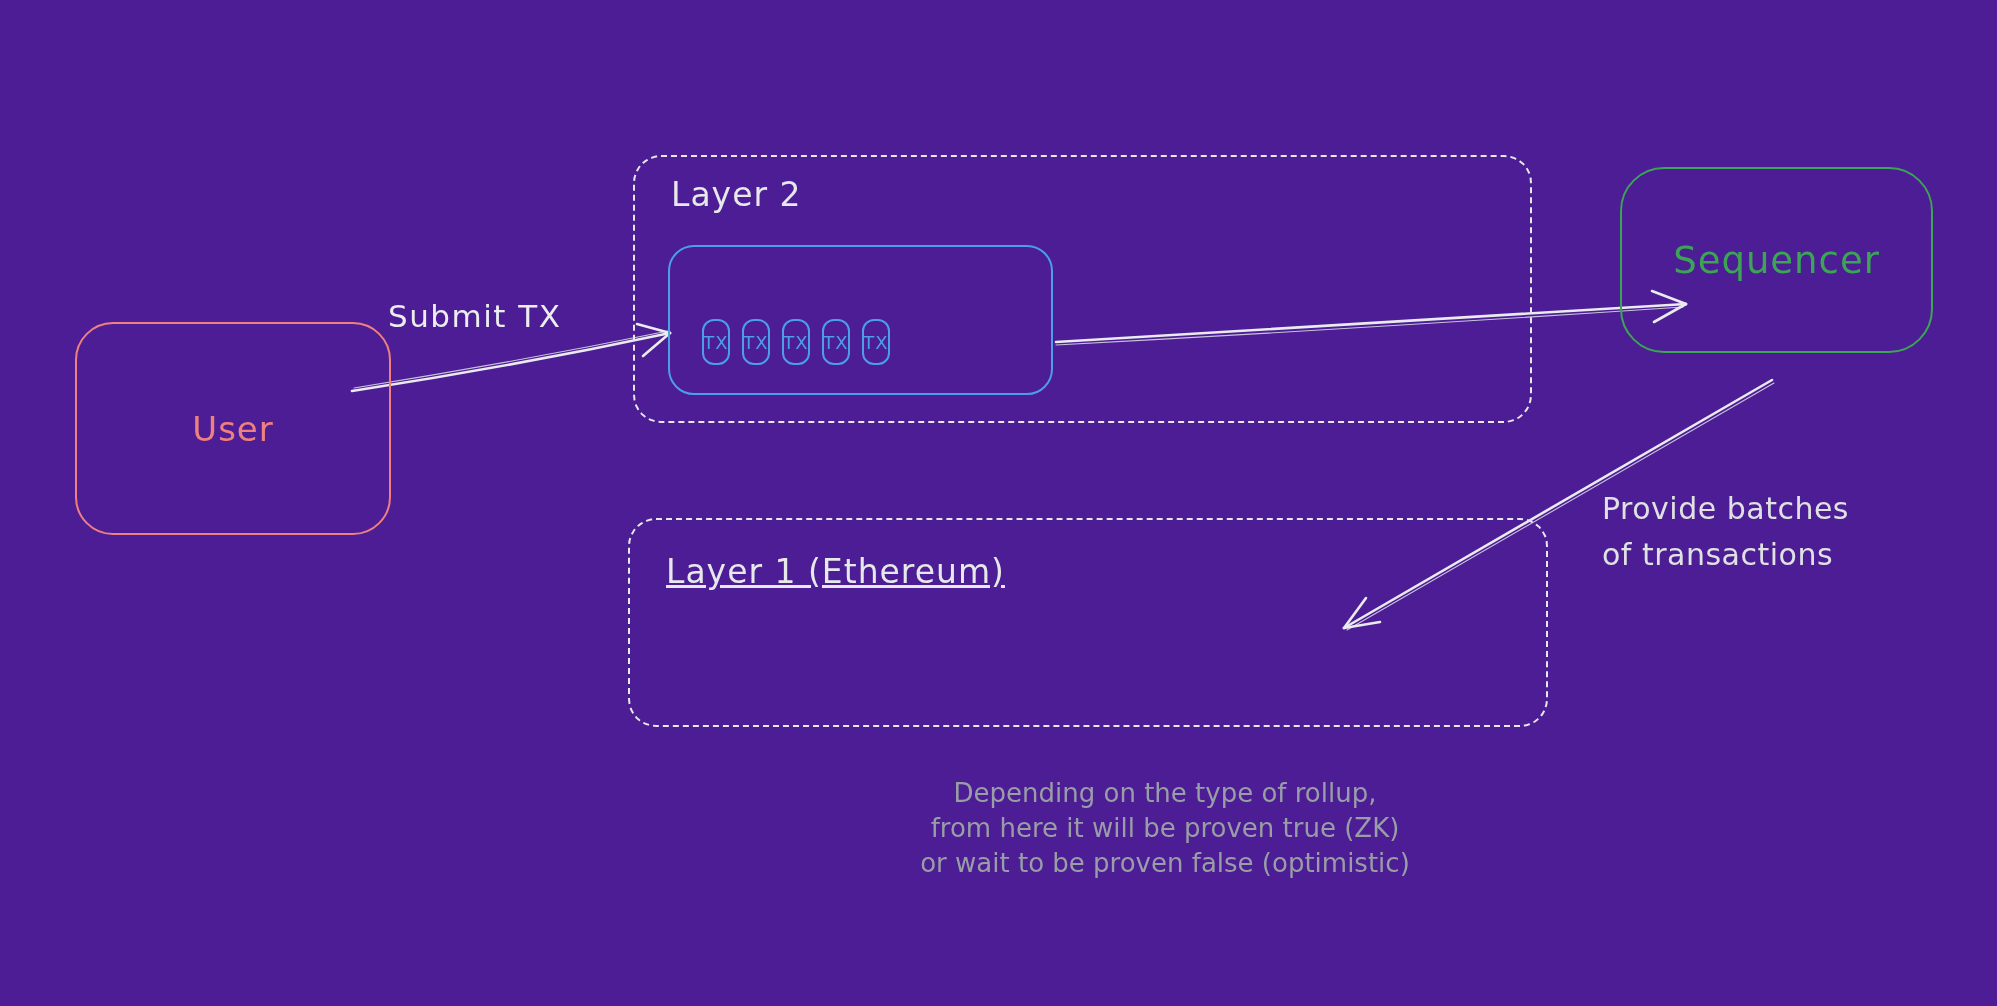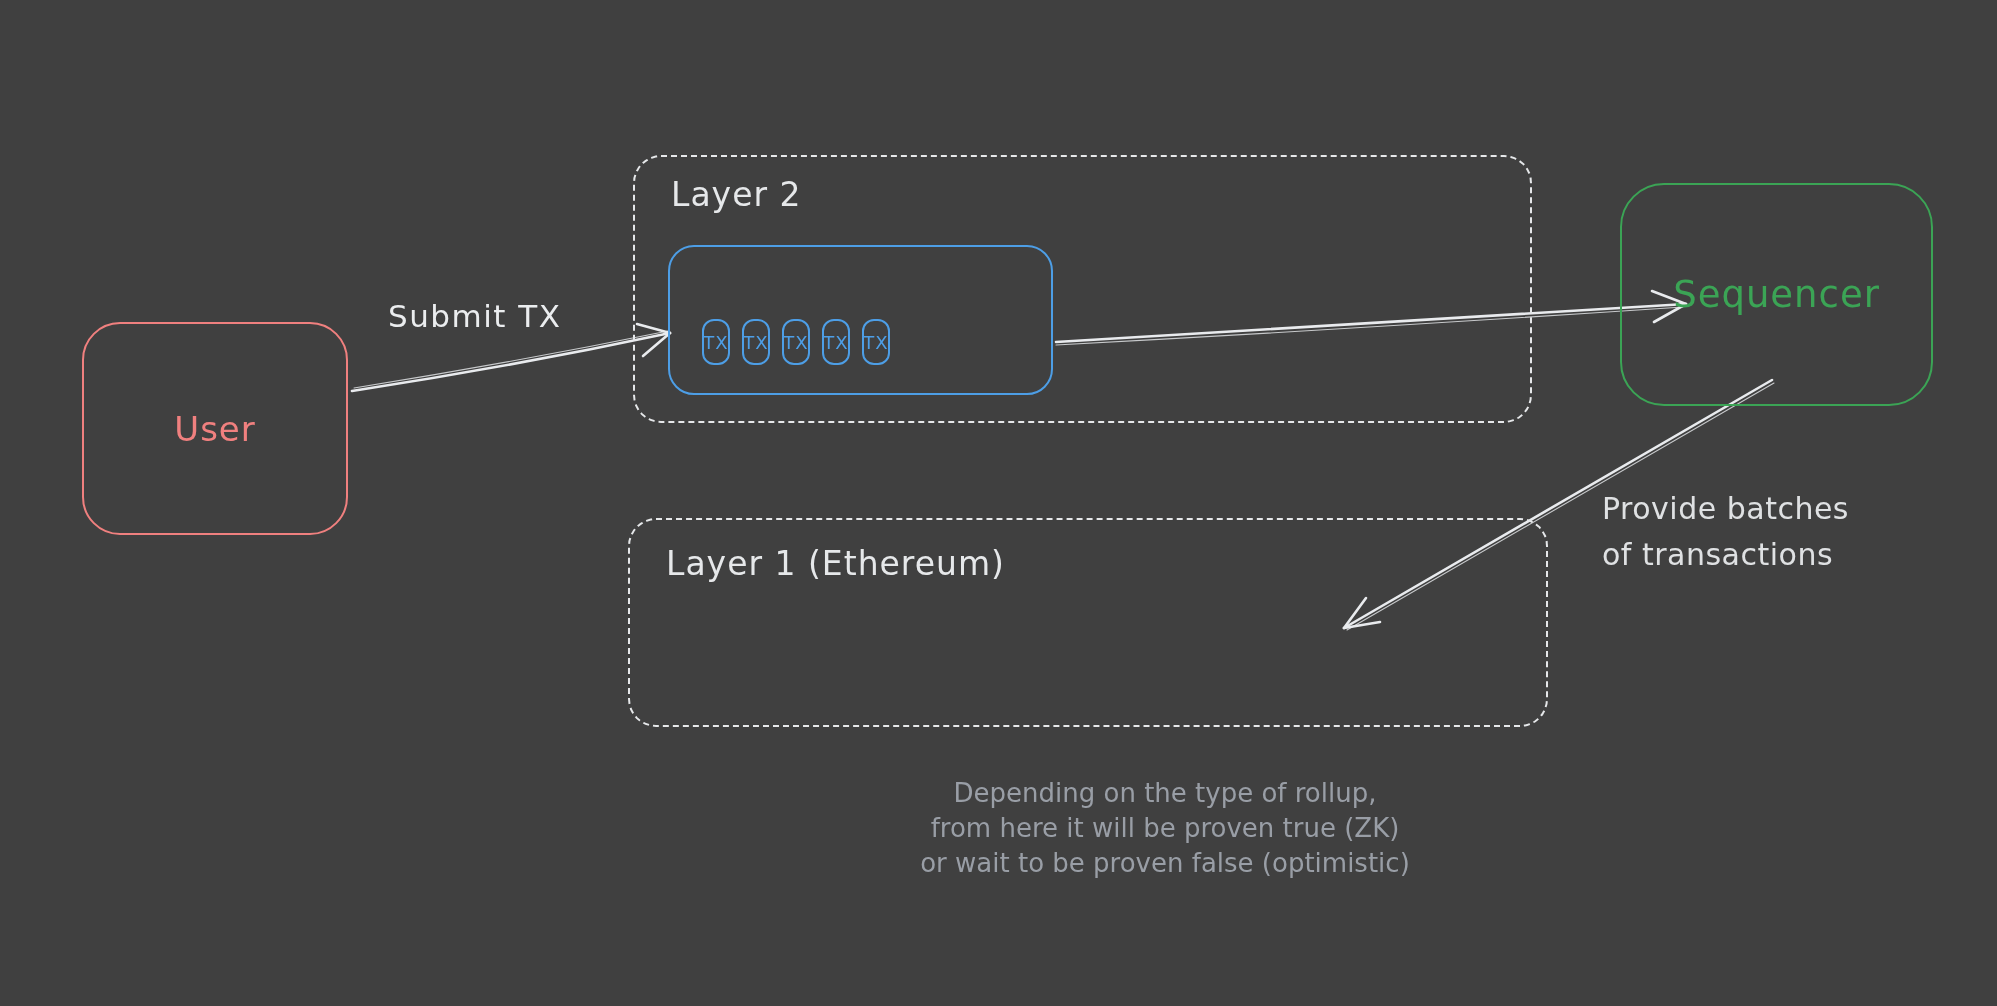--- a/index.html
+++ b/index.html
@@ -5,42 +5,42 @@
   html, body {
     margin: 0;
     padding: 0;
     background: #050505;
     font-family: "DejaVu Sans", sans-serif;
   }
   .stage {
     position: relative;
     width: 1997px;
     height: 1006px;
-    background: #404040;
+    background: #4c1d95;
     overflow: hidden;
   }
 
   
   .node {
     position: absolute;
     display: flex;
     align-items: center;
     justify-content: center;
     box-sizing: border-box;
     background: transparent;
   }
   .user-box {
-    left: 82px; top: 322px; width: 266px; height: 213px;
+    left: 75px; top: 322px; width: 316px; height: 213px;
     border: 2.6px solid #f0807f; border-radius: 38px;
   }
   .user-box .node-label { color: #f0807f; font-size: 34px; letter-spacing: 1px; }
 
   .sequencer-box {
-    left: 1620px; top: 167px; width: 313px; height: 223px;
-    border: 2.6px solid #3ba455; border-radius: 44px; margin-top: 16px;
+    left: 1620px; top: 167px; width: 313px; height: 186px;
+    border: 2.6px solid #3ba455; border-radius: 44px;
   }
   .sequencer-box .node-label { color: #3ba455; font-size: 37px; letter-spacing: 1px; }
 
   .rollup-box {
     left: 1005px; top: 608px; width: 342px; height: 88px;
     border: 2.6px solid #3ba455; border-radius: 20px;
   }
   .rollup-box .node-label { color: #3ba455; font-size: 31px; letter-spacing: 1px; }
 
   
@@ -50,21 +50,21 @@
     border: 2.8px dashed #e6e8ea;
     border-radius: 28px;
   }
   .layer2-group { left: 633px; top: 155px; width: 899px; height: 268px; }
   .layer1-group { left: 628px; top: 518px; width: 920px; height: 209px; }
   .group-label {
     position: absolute; left: 36px; top: 18px;
     color: #e6e8ea; font-size: 33px; letter-spacing: 1px;
     white-space: nowrap;
   }
-  .layer1-group .group-label { top: 24px; }
+  .layer1-group .group-label { top: 32px; text-decoration: underline; }
 
   
   .mempool-box {
     position: absolute;
     left: 668px; top: 245px; width: 385px; height: 150px;
     box-sizing: border-box;
     border: 2.6px solid #4d9ee6; border-radius: 26px;
   }
   .mempool-title {
     margin-top: 14px;

